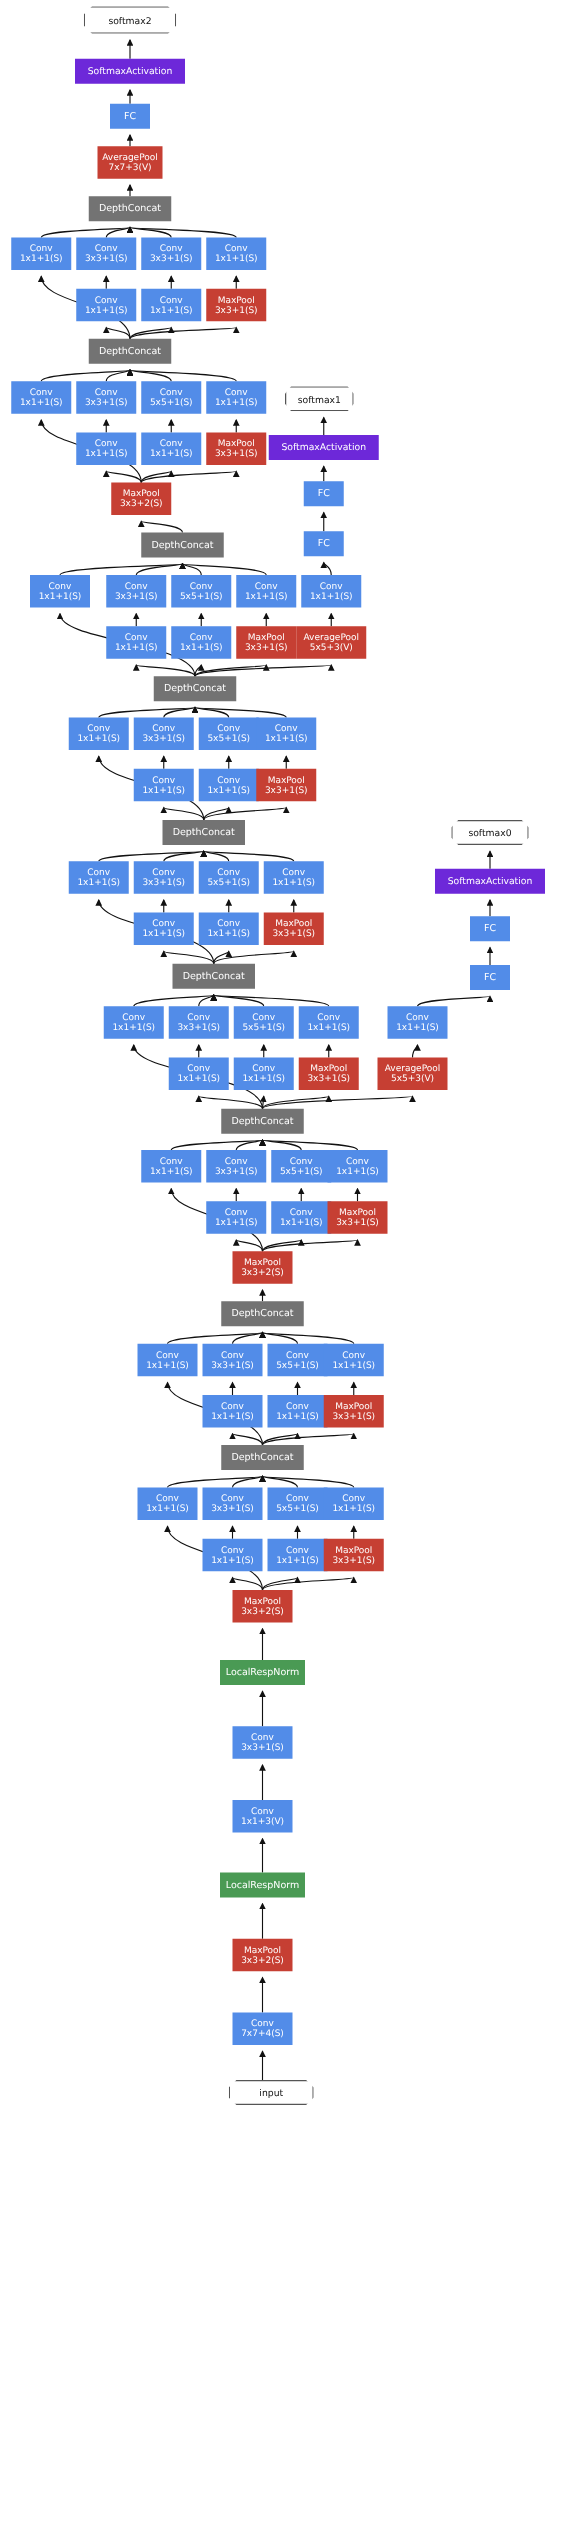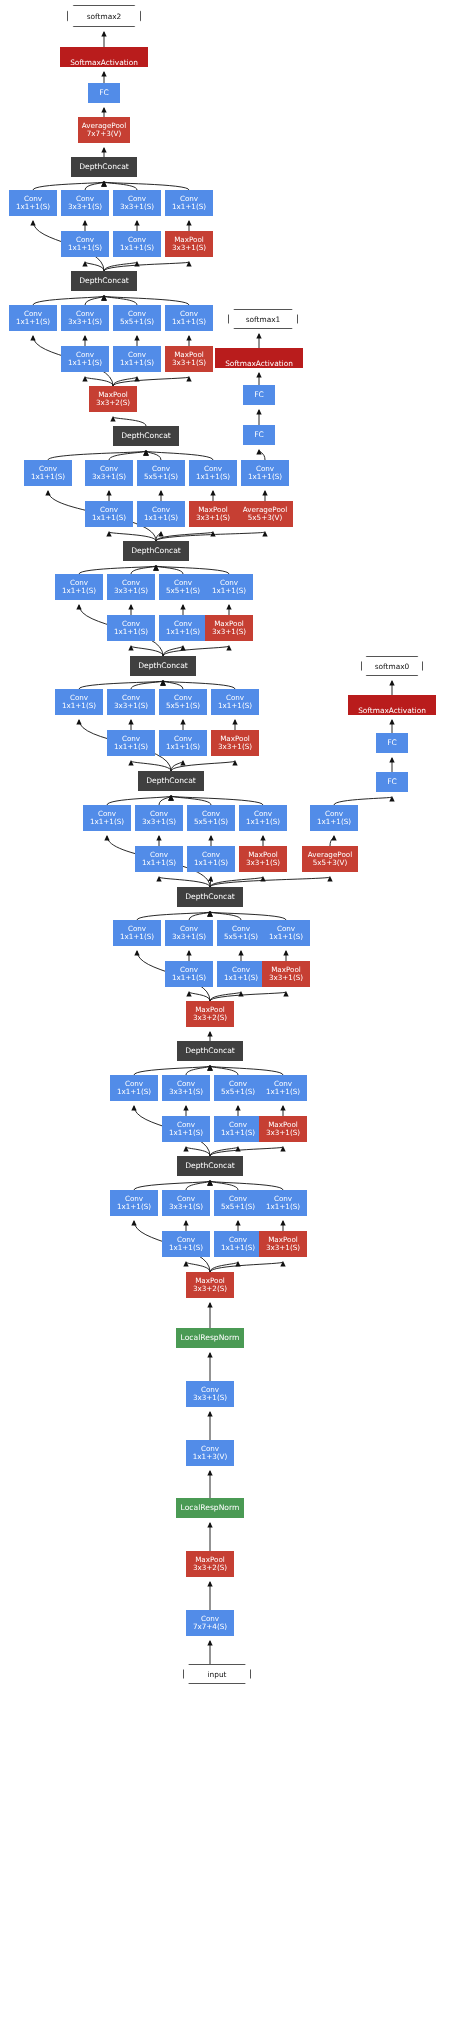--- a/index.html
+++ b/index.html
@@ -7,24 +7,24 @@
   #canvas{position:relative;width:458px;height:2032px;background:#fff;overflow:hidden;}
 
   .node{position:absolute;box-sizing:border-box;display:flex;flex-direction:column;
         align-items:center;justify-content:center;color:#fff;text-align:center;
         line-height:1.05;white-space:nowrap;}
   .node .l1{display:block;}
   .node .l2{display:block;}
 
   .conv{background:#528ce8;font-size:7.2px;}
   .pool{background:#c63f33;font-size:7.2px;}
-  .concat{background:#404040;font-size:7.6px;}
+  .concat{background:#737373;font-size:7.6px;}
   .lrn{background:#4a9a54;font-size:7.6px;}
   .fc{background:#528ce8;font-size:7.6px;}
-  .softact{background:#b91c1c;font-size:7.4px;justify-content:flex-end;}
+  .softact{background:#6d28d9;font-size:7.4px;}
 
   .term{position:absolute;box-sizing:border-box;display:flex;align-items:center;
         justify-content:center;background:#fff;border:1px solid #555;color:#111;
         font-size:7.4px;white-space:nowrap;
         clip-path:polygon(9% 0,91% 0,100% 30%,100% 70%,91% 100%,9% 100%,0 70%,0 30%);}
 
   svg.edges{position:absolute;left:0;top:0;width:458px;height:2032px;pointer-events:none;}
 </style>
 </head>
 <body>
@@ -236,21 +236,21 @@
         <span class="l2">1x1+1(S)</span>
       </div>
       <div class="node pool" style="left: 165px; top: 346px; width: 48px; height: 26px;">
         <span class="l1">MaxPool</span>
         <span class="l2">3x3+1(S)</span>
       </div>
       <div class="node pool" style="left: 89px; top: 386px; width: 48px; height: 26px;">
         <span class="l1">MaxPool</span>
         <span class="l2">3x3+2(S)</span>
       </div>
-      <div class="term" style="left: 228px; top: 309px; width: 70px; height: 20px;">
+      <div class="term" style="left: 228px; top: 309px; width: 55px; height: 20px;">
         <span class="l1">softmax1</span>
       </div>
       <div class="node softact" style="left: 215px; top: 348px; width: 88px; height: 20px;">
         <span class="l1">SoftmaxActivation</span>
       </div>
       <div class="node fc" style="left: 243px; top: 385px; width: 32px; height: 20px;">
         <span class="l1">FC</span>
       </div>
       <div class="node fc" style="left: 243px; top: 425px; width: 32px; height: 20px;">
         <span class="l1">FC</span>

